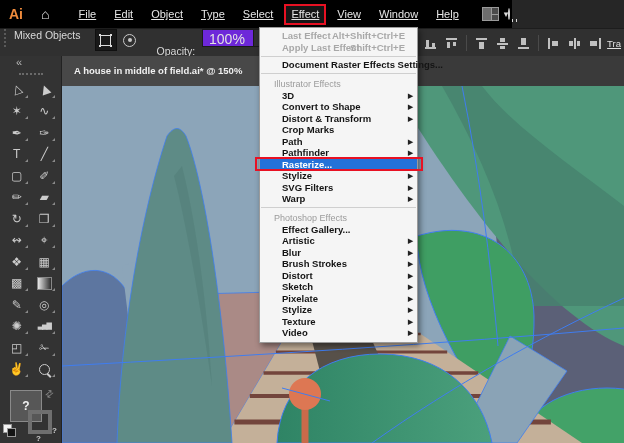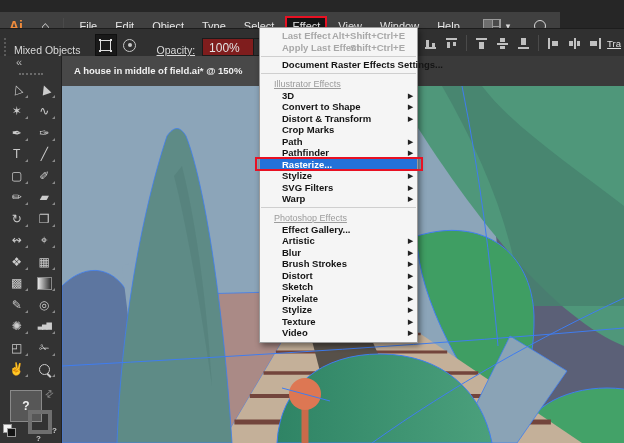--- a/index.html
+++ b/index.html
@@ -1,43 +1,43 @@
 <!DOCTYPE html>
 <html><head>
 <meta charset="utf-8">
 <style>
   html,body{margin:0;padding:0;background:#262626;font-family:"Liberation Sans",sans-serif;}
   .app{position:relative;width:624px;height:443px;overflow:hidden;background:#262626;}
 
   
-  .menubar{position:absolute;left:0;top:12px;width:560px;height:28px;background:#404040;display:flex;align-items:center;}
+  .menubar{position:absolute;left:0;top:0;width:512px;height:28px;background:#000000;display:flex;align-items:center;}
   .logo{color:#ef8b3c;font-weight:bold;font-size:14px;padding:0 10px 0 9px;}
   .home{color:#e8e8e8;font-size:14px;padding:0 8px;}
   .mb-sep{width:1px;height:16px;background:#4a4a4a;margin:0 6px;}
   .mb-item{padding:0 9px;font-size:11px;color:#e6e6e6;line-height:24px;white-space:nowrap;text-decoration:underline;}
   .mb-item.effect{border:2px solid #e81123;background:#161616;padding:0 5px;margin:0 2px;line-height:17px;}
   .ws{margin-left:14px;width:16px;height:12px;background:#9a9a9a;display:grid;grid-template-columns:8px 6px;gap:1px;padding:1px;}
   .ws div{background:#4a4a4a;}
   .ws .a{grid-row:1/3;background:#6e6e6e;}
   .caret{color:#d8d8d8;font-size:9px;margin-left:5px;}
   .bulb{margin-left:auto;margin-right:14px;width:10px;height:10px;border:1.5px solid #d8d8d8;border-radius:50%;position:relative;}
   .bulb::after{content:"";position:absolute;left:2.5px;top:10px;width:3px;height:2.5px;border-left:1.5px solid #d8d8d8;border-right:1.5px solid #d8d8d8;}
 
   
-  .controlbar{position:absolute;left:0;top:28px;width:624px;height:28px;background:#303030;border-top:1px solid #1d1d1d;box-sizing:border-box;display:flex;align-items:flex-end;}
+  .controlbar{position:absolute;left:0;top:28px;width:624px;height:28px;background:#303030;border-top:1px solid #1d1d1d;box-sizing:border-box;display:flex;align-items:flex-start;}
   .grip{width:3px;height:18px;margin:0 5px 0 4px;border-left:2px dotted #5a5a5a;}
   .sel-label{font-size:10.5px;color:#d9d9d9;margin-right:14px;white-space:nowrap;}
   .cbtn{width:22px;height:22px;display:flex;align-items:center;justify-content:center;margin-right:2px;}
   .cbtn.on{background:#191919;border:1px solid #101010;box-sizing:border-box;}
   .i-sel{position:relative;width:9px;height:9px;border:1px solid #ddd;}
   .i-sel::after{content:"";position:absolute;left:-2px;top:-2px;width:2px;height:2px;background:#ddd;box-shadow:11px 0 #ddd,0 11px #ddd,11px 11px #ddd;}
   .i-target{width:11px;height:11px;border:1px solid #c9c9c9;border-radius:50%;position:relative;}
   .i-target::after{content:"";position:absolute;left:3.5px;top:3.5px;width:4px;height:4px;border-radius:50%;background:#c9c9c9;}
   .op-label{font-size:10.5px;color:#d9d9d9;text-decoration:underline;margin:16px 7px 0 14px;white-space:nowrap;}
-  .op-box{width:52px;height:18px;background:#7f1d1d;border:1px solid #1b1b1b;color:#e2e2e2;font-size:12px;line-height:18px;padding-left:6px;box-sizing:border-box;}
+  .op-box{width:52px;height:18px;background:#6d28d9;border:1px solid #1b1b1b;color:#e2e2e2;font-size:14px;line-height:18px;padding-left:6px;box-sizing:border-box;}
   .op-chev{width:16px;height:18px;border:1px solid #1b1b1b;border-left:none;color:#d0d0d0;font-size:11px;line-height:17px;text-align:center;box-sizing:border-box;}
   .c-circle{width:16px;height:16px;border-radius:50%;background:#8a8a8a;margin-left:10px;}
   .align-group{position:absolute;left:424px;top:0;height:28px;display:flex;align-items:center;gap:8px;}
   .align-group svg{display:block;}
   .align-group .asep{width:1px;height:16px;background:#4a4a4a;}
   .tra{position:absolute;right:3px;top:0;height:28px;display:flex;align-items:center;font-size:9.5px;color:#e0e0e0;text-decoration:underline;}
 
   
   .toolpanel{position:absolute;left:0;top:56px;width:62px;height:387px;background:#333333;border-right:1px solid #222;box-sizing:border-box;}
   .tp-head{height:14px;color:#b8b8b8;font-size:11px;padding-left:16px;line-height:13px;}
@@ -68,21 +68,21 @@
 
   
   .emenu{position:absolute;left:259px;top:27px;width:159px;background:#f5f5f5;border:1px solid #9a9a9a;box-shadow:2px 3px 6px rgba(0,0,0,.45);box-sizing:border-box;padding:2px 0 3px 0;z-index:50;}
   .mrow{position:relative;height:11.5px;line-height:11.5px;font-size:9.5px;color:#141414;font-weight:bold;padding-left:22px;padding-right:14px;white-space:nowrap;}
   .mrow .ml{display:inline-block;}
   .mrow .ms{position:absolute;right:12px;font-weight:bold;}
   .mrow .arr{position:absolute;right:4px;top:0;font-size:6.5px;color:#222;}
   .mrow.dis{color:#a8a8a8;font-weight:bold;}
   .mrow.sel{background:#2472d8;color:#ffffff;}
   .red-ring{position:absolute;left:-5px;right:-6px;top:-2px;bottom:-1px;border:2px solid #e81123;z-index:60;pointer-events:none;}
-  .mhead{height:13px;line-height:14px;font-size:9px;color:#9b9b9b;padding-left:14px;text-decoration:underline;}
+  .mhead{height:13px;line-height:14px;font-size:9px;color:#9b9b9b;padding-left:14px;}
   .msep{border-top:1px solid #cfcfcf;margin:2.5px 1px;}
 </style>
 </head>
 <body>
 
 <div class="app">
 
   <div class="menubar">
     <span class="logo">Ai</span>
     <span class="home">⌂</span>

